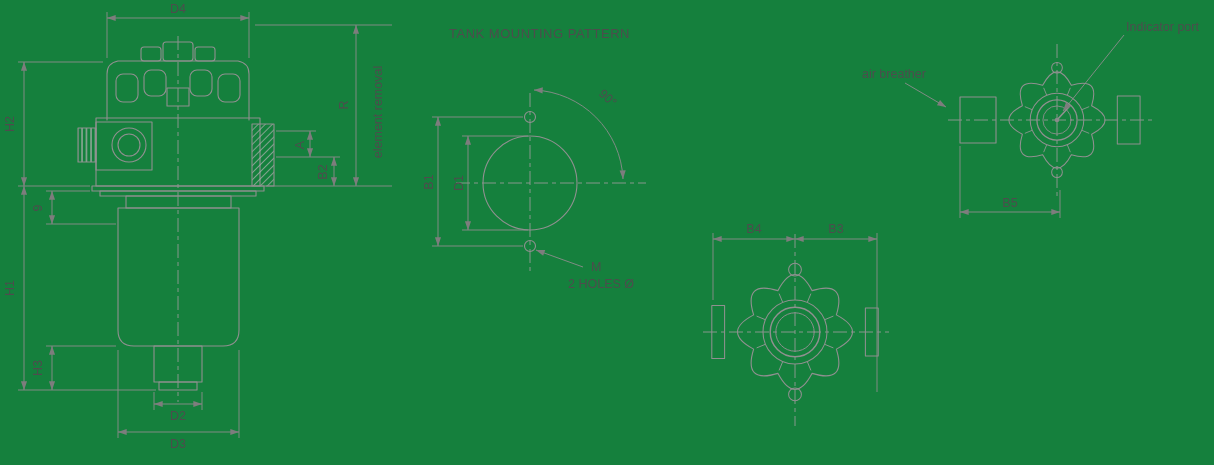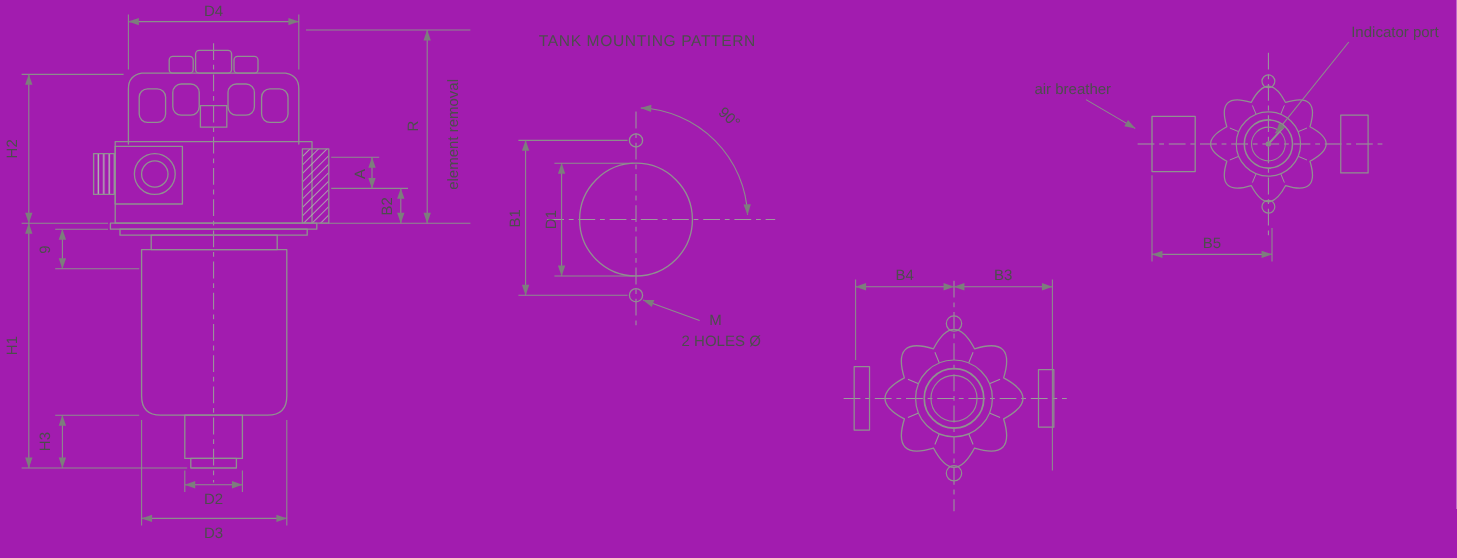--- a/index.html
+++ b/index.html
@@ -1,16 +1,16 @@
 <!DOCTYPE html>
 <html><head>
 <meta charset="utf-8">
 <style>
   html,body{margin:0;padding:0;background:#ffffff;}
-  .canvas{position:relative;width:1214px;height:465px;background:#a21caf;overflow:hidden;
+  .canvas{position:relative;width:1214px;height:465px;background:#15803d;overflow:hidden;
           font-family:"Liberation Sans", sans-serif;}
   svg{display:block;}
   .ol{stroke:#909090;fill:none;stroke-width:1.1;stroke-linejoin:round;stroke-linecap:round;}
   .ol2{stroke:#9a9a9a;fill:none;stroke-width:1;stroke-linejoin:round;}
   .dim{stroke:#8c8c8c;fill:none;stroke-width:0.9;}
   .cl{stroke:#9b9b9b;fill:none;stroke-width:0.85;stroke-dasharray:14 4 4 4;}
   .lbl{font:12.5px "Liberation Sans", sans-serif;fill:#4d4d4d;}
   .ttl{font:13px "Liberation Sans", sans-serif;fill:#4d4d4d;letter-spacing:.5px;}
 </style>
 </head>

